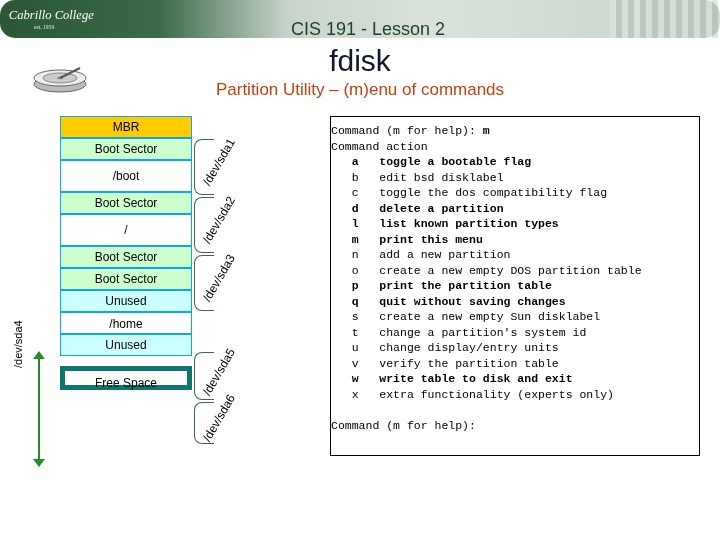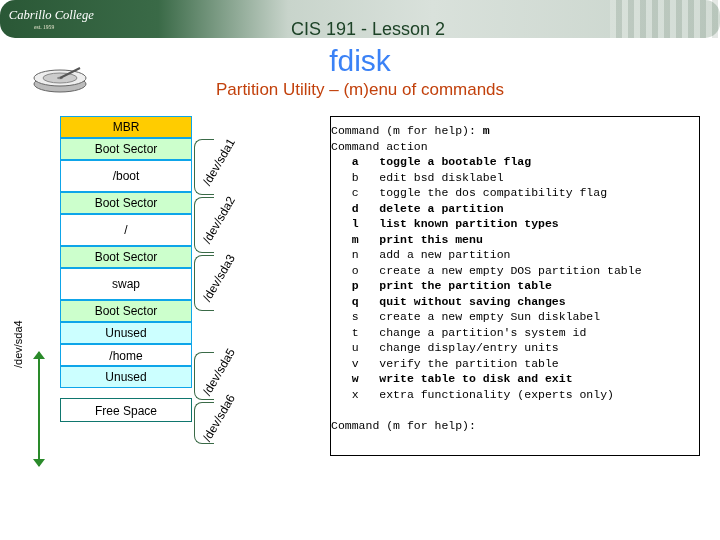--- a/index.html
+++ b/index.html
@@ -6,36 +6,36 @@
   body { width: 720px; height: 540px; font-family: Verdana, Geneva, sans-serif; background: #fff; overflow: hidden; }
 
   .header-bar { width: 100%; height: 38px; display: flex; align-items: center; background: linear-gradient(to right, #2a5836 0%, #3a6a47 22%, #c8d4cb 40%, #d9e1db 60%, #c8d4cb 100%); position: relative; border-radius: 15px; }
   .logo { height: 30px; margin-left: 6px; display: flex; align-items: center; }
   .logo svg { height: 28px; }
   .header-title { position: absolute; left: 16px; right: 0; text-align: center; font-size: 18px; color: #1d4327; font-family: Verdana, sans-serif; margin-top: 20px; }
   .header-columns { position: absolute; right: 0; top: 0; height: 38px; width: 110px; background: repeating-linear-gradient(to right, rgba(255,255,255,0.5) 0 6px, rgba(120,140,125,0.5) 6px 12px); opacity: .4; }
 
   .title-block { text-align: center; margin-top: 6px; }
   .hdd-icon { position: absolute; left: 30px; top: 54px; width: 60px; height: 40px; }
-  .main-title { font-size: 30px; font-family: Verdana, sans-serif; color: #3b82f6; }
+  .main-title { font-size: 30px; font-family: Verdana, sans-serif; color: #0f172a; }
   .sub-title { font-size: 17px; font-family: Verdana, sans-serif; color: #c2410c; margin-top: 2px; }
 
   .content { position: relative; margin-top: 8px; height: 430px; }
 
   
   .disk-col { position: absolute; left: 60px; top: 8px; width: 132px; }
   .blk { width: 132px; text-align: center; font-size: 12px; font-family: Verdana, sans-serif; border: 1px solid #0ea5e9; padding: 3px 0; }
   .mbr   { background: #ffcc00; }
   .bsec  { background: #ccffcc; }
   .boot  { background: #fff; height: 32px; line-height: 24px; }
   .root  { background: #fff; height: 32px; line-height: 24px; }
   .swap  { background: #fff; height: 32px; line-height: 24px; }
   .unused{ background: #ccffff; }
   .home  { background: #fff; height: 22px; line-height: 16px; }
-  .free  { background: #fff; height: 24px; line-height: 18px; margin-top: 10px; border: 1px solid #0f766e; }
+  .free  { background: #fff; height: 24px; line-height: 18px; margin-top: 10px; border: 5px solid #0f766e; }
 
   .ext-bracket { position: absolute; left: 30px; top: 244px; height: 114px; width: 18px; }
   .ext-bracket .line { position: absolute; left: 8px; top: 0; bottom: 0; width: 2px; background: #2a8a2a; }
   .ext-bracket .arrow-up { position: absolute; left: 3px; top: -1px; width: 0; height: 0; border-left: 6px solid transparent; border-right: 6px solid transparent; border-bottom: 8px solid #2a8a2a; }
   .ext-bracket .arrow-dn { position: absolute; left: 3px; bottom: -1px; width: 0; height: 0; border-left: 6px solid transparent; border-right: 6px solid transparent; border-top: 8px solid #2a8a2a; }
   .ext-label { position: absolute; left: 12px; top: 260px; font-size: 11px; transform: rotate(-90deg); transform-origin: left top; font-family: Verdana, sans-serif; }
 
   
   .dev-label { position: absolute; font-size: 12px; font-family: Verdana, sans-serif; transform: rotate(-60deg); transform-origin: left bottom; }
   .brace { position: absolute; width: 20px; border-left: 1.5px solid #3a6a47; border-top: 1.5px solid #3a6a47; border-bottom: 1.5px solid #3a6a47; border-radius: 8px 0 0 8px; }
@@ -74,21 +74,20 @@
 
 <div class="content">
 
   <div class="disk-col">
     <div class="blk mbr">MBR</div>
     <div class="blk bsec">Boot Sector</div>
     <div class="blk boot">/boot</div>
     <div class="blk bsec">Boot Sector</div>
     <div class="blk root">/</div>
     <div class="blk bsec">Boot Sector</div>
-    <div class="blk swap">swap</div>
     <div class="blk bsec">Boot Sector</div>
     <div class="blk unused">Unused</div>
     <div class="blk home">/home</div>
     <div class="blk unused">Unused</div>
     <div class="blk free">Free Space</div>
   </div>
 
   <div class="ext-bracket">
     <div class="arrow-up"></div>
       <div class="line"></div>

